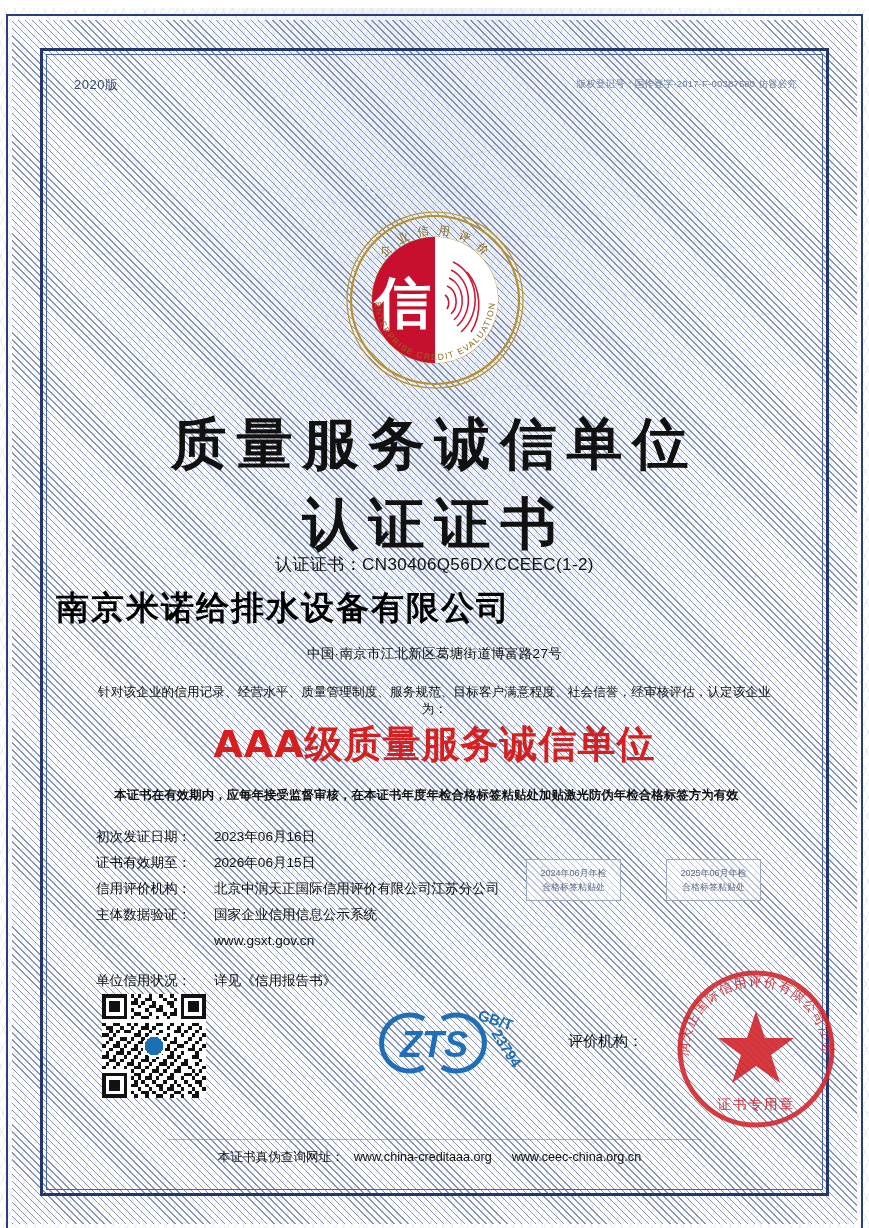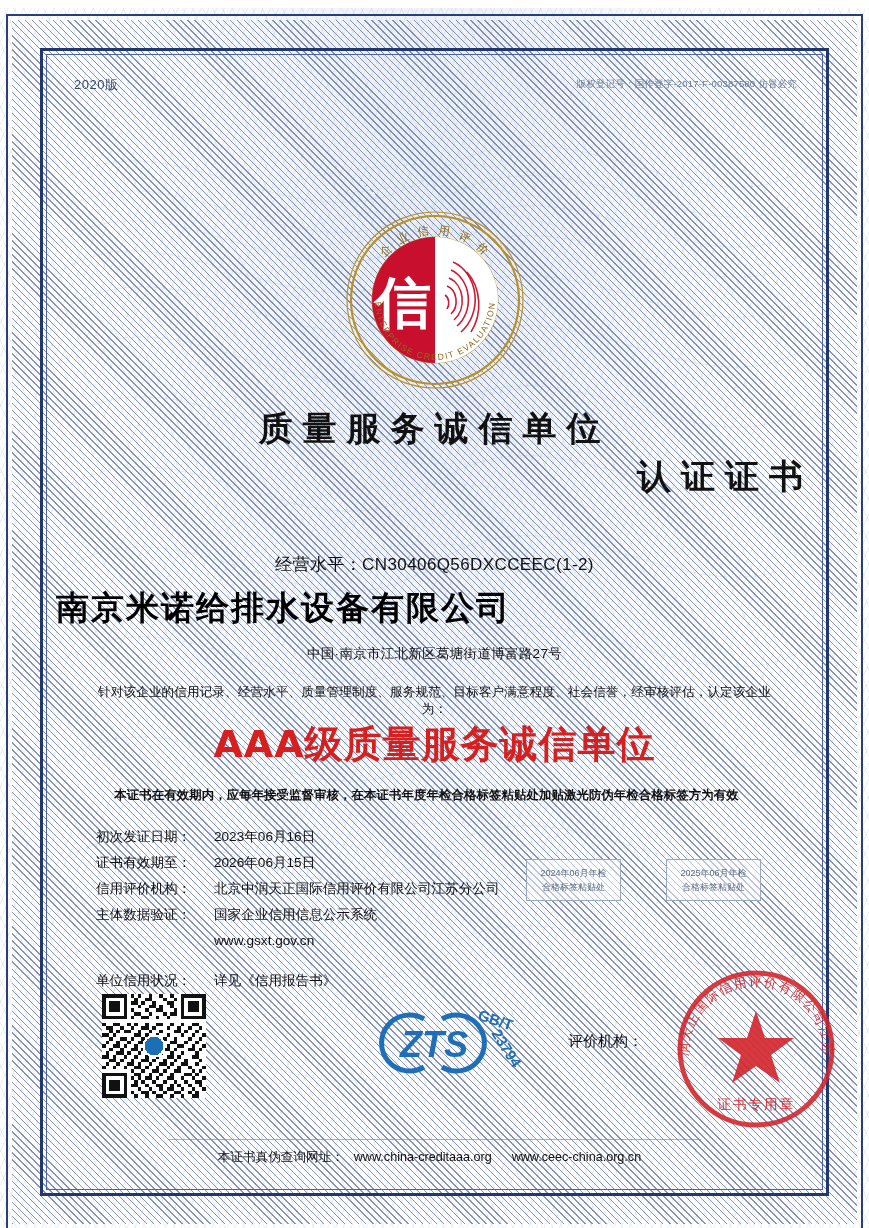--- a/index.html
+++ b/index.html
@@ -62,26 +62,26 @@
   }
   .emblem{
     position:absolute;left:50%;top:146px;transform:translateX(-50%);
     width:180px;height:180px;
   }
   .title{
     position:absolute;left:0;right:0;top:340px;
     text-align:center;
     font-family:"DejaVu Sans","Liberation Sans",sans-serif;
     font-weight:bold;
-    font-size:34px;
+    font-size:56px;
     letter-spacing:10px;
     color:#111;
     line-height:1.42;
   }
-  .title .l2{display:block;letter-spacing:10px;text-align:right;}
+  .title .l2{display:block;letter-spacing:10px;}
   .code{
     position:absolute;left:0;right:0;top:489px;
     text-align:center;font-size:17px;color:#111;letter-spacing:.4px;
   }
   .company{
     position:absolute;left:0;right:0;top:522px;
     text-align:left;
     font-family:Liberation Sans, sans-serif;
     font-weight:bold;font-size:33px;letter-spacing:2px;color:#000;
   }
@@ -218,21 +218,21 @@
         </text>
       </svg>
     </div>
 
     <div class="title">
       <span>质量服务诚信单位</span>
       <span class="l2">认证证书</span>
     </div>
 
     <div class="code">
-      <span>经营水平：</span><span>CN30406Q56DXCCEEC(1-2)</span>
+      <span>认证证书：</span><span>CN30406Q56DXCCEEC(1-2)</span>
     </div>
 
     <div class="company">南京米诺给排水设备有限公司</div>
     <div class="address">中国·南京市江北新区葛塘街道博富路27号</div>
     <div class="statement">针对该企业的信用记录、经营水平、质量管理制度、服务规范、目标客户满意程度、社会信誉，经审核评估，认定该企业为：</div>
     <div class="grade">AAA级质量服务诚信单位</div>
     <div class="notice">本证书在有效期内，应每年接受监督审核，在本证书年度年检合格标签粘贴处加贴激光防伪年检合格标签方为有效</div>
 
     <div class="fields">
       <div class="frow">

